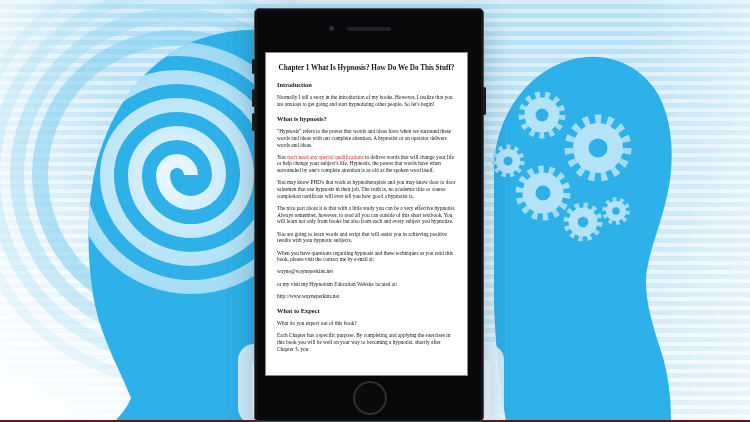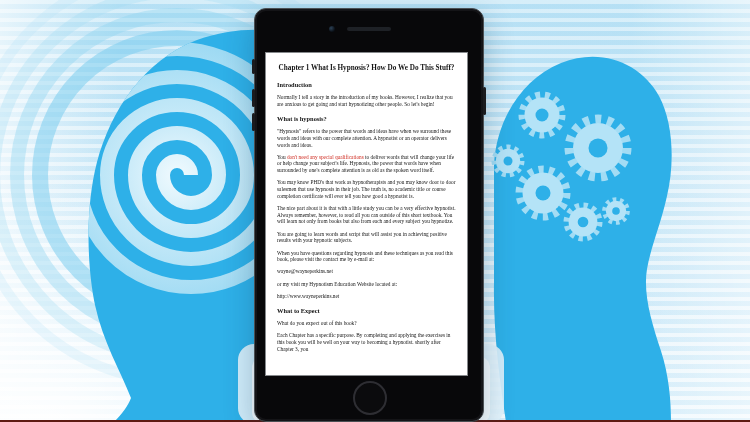--- a/index.html
+++ b/index.html
@@ -14,21 +14,21 @@
       background:
         radial-gradient(ellipse at 6% 102%, rgba(255,255,255,0.95), rgba(255,255,255,0) 42%),
         linear-gradient(90deg, rgba(255,255,255,0.65), rgba(255,255,255,0) 16%, rgba(255,255,255,0) 84%, rgba(255,255,255,0.45));}
   .art{position:absolute;inset:0;}
   .glow-card{position:absolute;border-radius:16px;}
   .glow-card.outer{left:238px;top:344px;width:266px;height:80px;background:rgba(226,243,252,0.9);}
   .glow-card.inner{left:252px;top:356px;width:238px;height:68px;border-radius:12px;background:rgba(248,253,255,0.92);}
   .red-strip{position:absolute;left:0;bottom:0;width:750px;height:2px;background:#5e1a12;}
   
   .phone{position:absolute;left:254px;top:8px;width:230px;height:414px;background:#08080a;
-         border-radius:12px;border:1px solid #4b5054;box-sizing:border-box;
+         border-radius:5px;border:1px solid #4b5054;box-sizing:border-box;
          box-shadow:0 10px 30px rgba(20,60,90,0.30), inset 0 0 0 2px #141417;}
   .side-btn{position:absolute;background:#1b1b1e;border-radius:2px;}
   .btn-mute{left:-3px;top:50px;width:3px;height:15px;}
   .btn-volup{left:-3px;top:80px;width:3px;height:18px;}
   .btn-voldown{left:-3px;top:104px;width:3px;height:18px;}
   .btn-power{right:-3px;top:78px;width:3px;height:28px;}
   .camera{position:absolute;left:74px;top:17px;width:6px;height:6px;border-radius:50%;
           background:radial-gradient(circle at 35% 35%, #2d4257, #0a0f16 70%);}
   .speaker{position:absolute;left:92px;top:18px;width:44px;height:4px;border-radius:2px;background:#1e2126;}
   .home{position:absolute;left:98px;top:372px;width:34px;height:34px;border-radius:50%;

